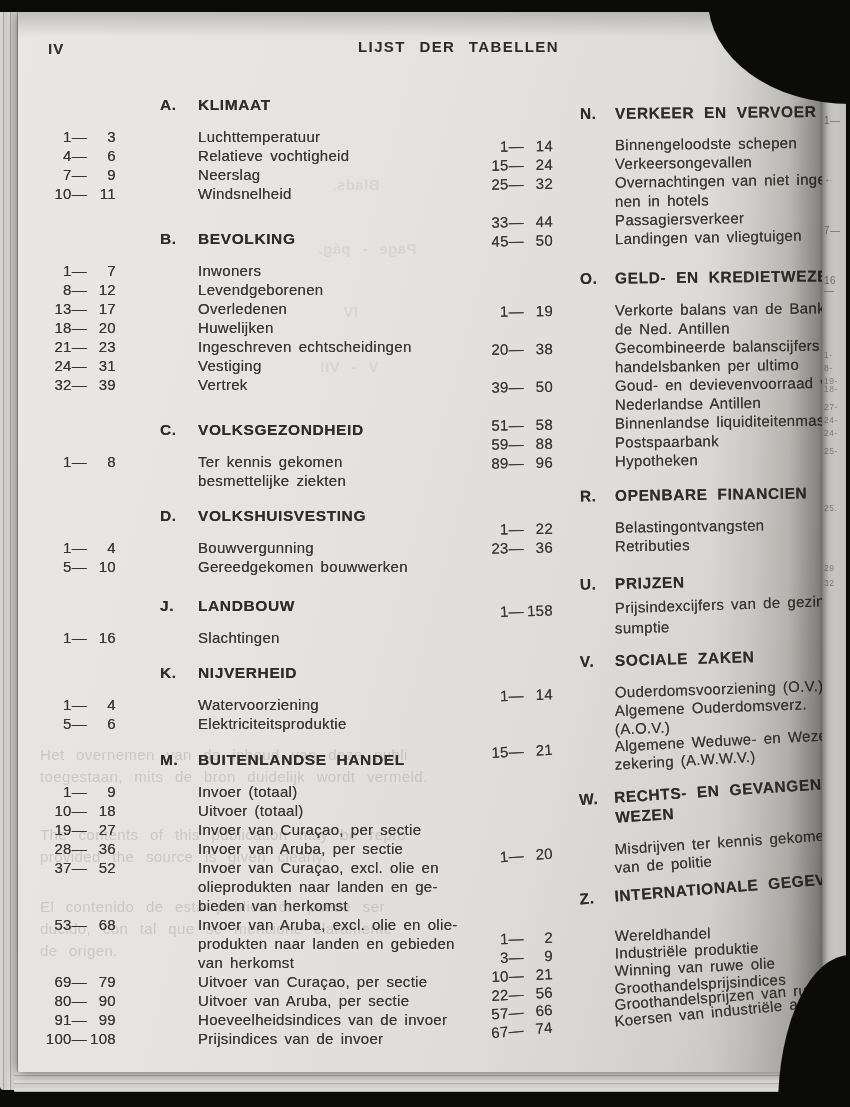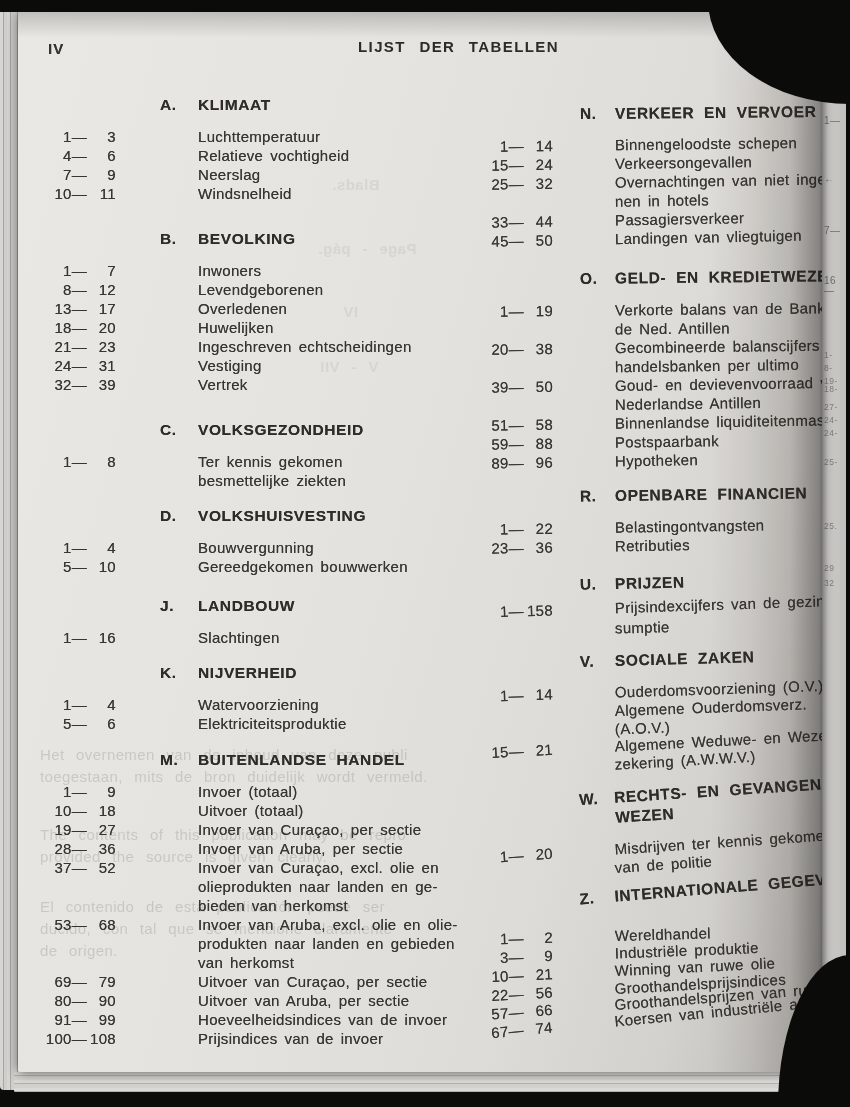--- a/index.html
+++ b/index.html
@@ -111,22 +111,22 @@
     <div class="edge-mark" style="top: 120px;">←</div>
     <div class="edge-mark" style="top: 172px;">7—</div>
     <div class="edge-mark" style="top: 222px;">16—</div>
     <div class="edge-mark small" style="top: 296px;">1-</div>
     <div class="edge-mark small" style="top: 309px;">8-</div>
     <div class="edge-mark small" style="top: 322px;">19-</div>
     <div class="edge-mark small" style="top: 330px;">18-</div>
     <div class="edge-mark small" style="top: 348px;">27-</div>
     <div class="edge-mark small" style="top: 361px;">24-</div>
     <div class="edge-mark small" style="top: 374px;">24-</div>
-    <div class="edge-mark small" style="top: 392px; margin-top: 11px;">25-</div>
-    <div class="edge-mark small" style="top: 449px; margin-top: 18px;">25.</div>
+    <div class="edge-mark small" style="top: 392px;">25-</div>
+    <div class="edge-mark small" style="top: 449px;">25.</div>
     <div class="edge-mark small" style="top: 509px;">29</div>
     <div class="edge-mark small" style="top: 524px;">32</div>
   </div>
 
 <div class="page">
   <div id="ghosts">
       <div class="ghost" style="left: 22px; top: 734px;">Het overnemen van de inhoud van deze publi</div>
       <div class="ghost" style="left: 22px; top: 756px;">toegestaan, mits de bron duidelijk wordt vermeld.</div>
       <div class="ghost" style="left: 22px; top: 814px;">The contents of this publication may be repro</div>
       <div class="ghost" style="left: 22px; top: 836px;">provided the source is given clearly.</div>

